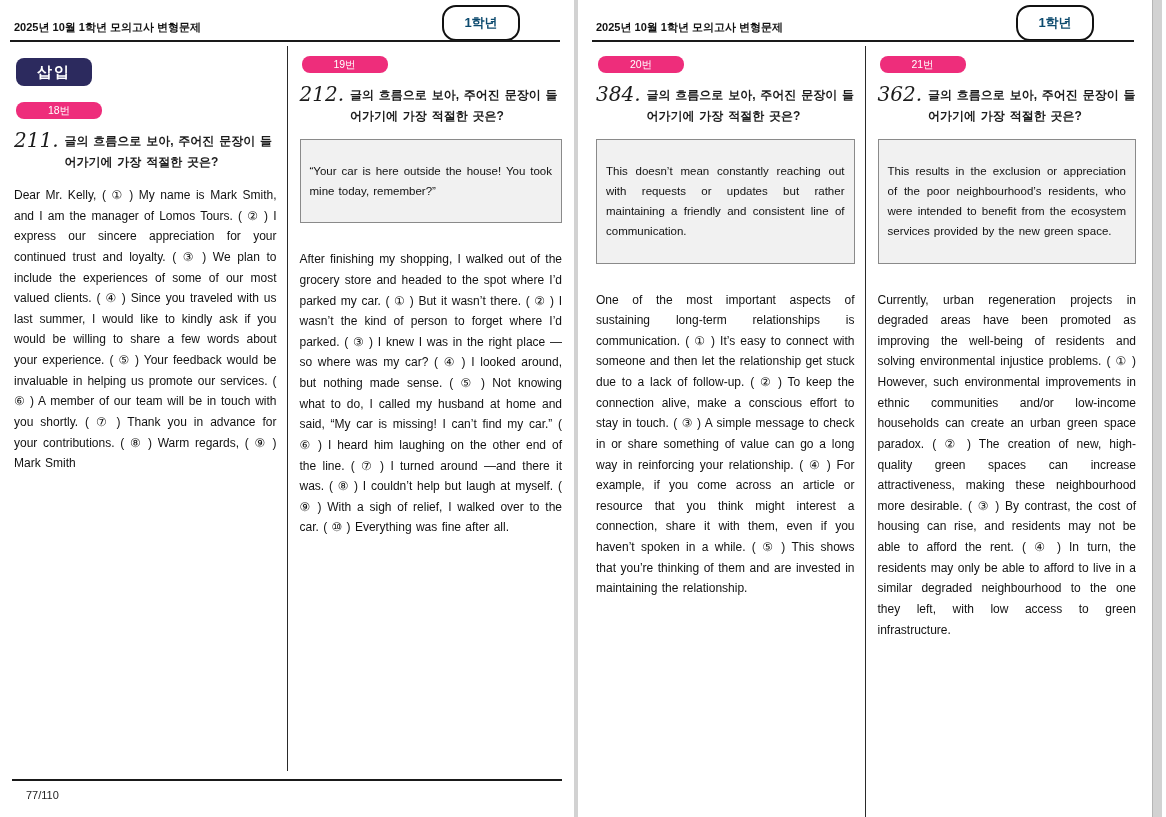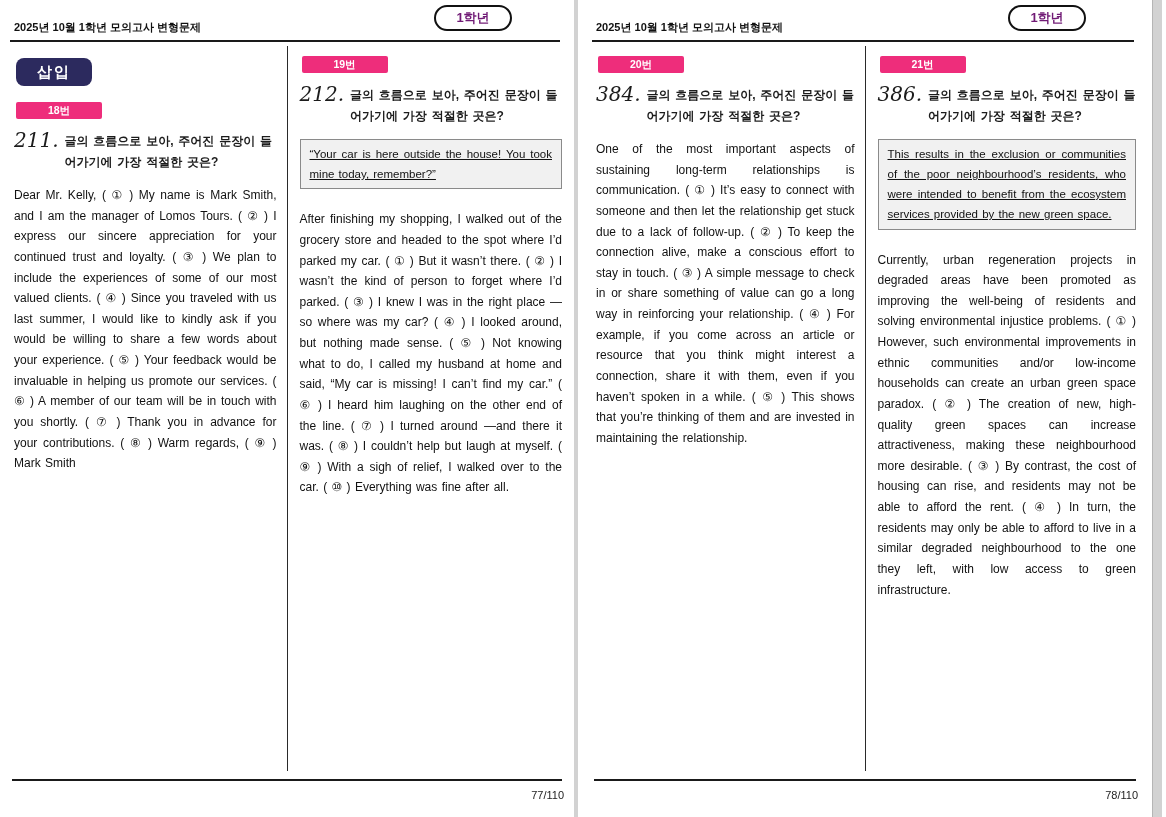--- a/index.html
+++ b/index.html
@@ -27,68 +27,68 @@
   .edge-strip{width:10px;height:817px;background:#d2d2d2;border-left:1px solid #b5b5b5;}
 
   
   .page-header{position:relative;height:42px;flex:0 0 auto;}
   .header-title{
     position:absolute;left:4px;bottom:7px;
     font-size:11px;font-weight:bold;letter-spacing:0px;color:#111;
   }
   .header-rule{position:absolute;left:0;right:4px;bottom:0;height:2px;background:var(--rule);}
   .grade-pill{
-    position:absolute;right:52px;top:5px;
-    width:78px;height:26px;border:2px solid #111;border-radius:14px;
+    position:absolute;right:44px;top:5px;
+    width:78px;height:36px;border:2px solid #111;border-radius:14px;
     background:#fff;display:flex;align-items:center;justify-content:center;
-    font-size:13px;font-weight:bold;color:#701a75;
+    font-size:13px;font-weight:bold;color:#0c4a6e;
   }
 
   
   .content{flex:1 1 auto;display:flex;min-height:0;}
   .col{width:50%;padding:14px 10px 0 4px;}
   .col.second{padding:14px 2px 0 12px;}
   .col-divider{width:1px;background:#2a2a2a;margin-top:4px;}
 
   .section-label{
     width:76px;height:28px;background:var(--navy);
     color:#fff;font-weight:bold;font-size:15px;
     display:flex;align-items:center;justify-content:center;
     border-radius:8px;margin:2px 0 16px 2px;letter-spacing:2px;
   }
   .q-badge{
     width:86px;height:17px;background:var(--accent-pink);
-    border-radius:2px;color:#fff;font-size:10.5px;font-weight:bold;
+    border-radius:8px;color:#fff;font-size:10.5px;font-weight:normal;
     display:flex;align-items:center;justify-content:center;
     margin:0 0 10px 2px;
   }
   .q-head{display:flex;align-items:flex-start;margin:0 0 12px 0;}
   .q-num{
     font-family:"DejaVu Serif", serif;font-style:italic;
     font-size:20px;line-height:1.1;margin-right:6px;white-space:nowrap;
   }
   .q-prompt{
     font-size:12px;font-weight:bold;line-height:1.75;
     word-spacing:1.5px;padding-top:2px;
   }
   .given-box{
     background:var(--box-bg);border:1px solid var(--box-border);
-    padding:4px 9px;font-size:11.5px;line-height:1.75;
-    text-align:justify;word-spacing:1px;margin-bottom:20px;color:#111;text-decoration:underline;
+    padding:21px 9px;font-size:11.5px;line-height:1.75;
+    text-align:justify;word-spacing:1px;margin-bottom:26px;color:#111;
   }
   .body-text{
     font-size:12px;line-height:1.72;text-align:justify;
     word-spacing:1px;color:#111;
   }
 
   
   .page-footer{flex:0 0 auto;height:46px;position:relative;}
   .footer-rule{position:absolute;left:2px;right:2px;top:8px;height:2px;background:var(--rule);}
   .page-num{
-    position:absolute;left:8px;right:0;top:18px;text-align:right;
+    position:absolute;left:16px;right:0;top:18px;text-align:left;
     font-size:11px;color:#222;
   }
 </style>
 </head>
 <body>
 
 <div class="viewport">
 
   <div class="page">
     <div class="page-header">
@@ -137,37 +137,34 @@
       <div class="header-rule"></div>
     </div>
 
     <div class="content">
       <div class="col">
         <div class="q-badge">20번</div>
         <div class="q-head">
           <span class="q-num">384.</span>
           <span class="q-prompt">글의 흐름으로 보아, 주어진 문장이 들어가기에 가장 적절한 곳은?</span>
         </div>
+        <div class="given-box">This doesn’t mean constantly reaching out with requests or updates but rather maintaining a friendly and consistent line of communication.</div>
         <div class="body-text">One of the most important aspects of sustaining long-term relationships is communication. ( ① ) It’s easy to connect with someone and then let the relationship get stuck due to a lack of follow-up. ( ② ) To keep the connection alive, make a conscious effort to stay in touch. ( ③ ) A simple message to check in or share something of value can go a long way in reinforcing your relationship. ( ④ ) For example, if you come across an article or resource that you think might interest a connection, share it with them, even if you haven’t spoken in a while. ( ⑤ ) This shows that you’re thinking of them and are invested in maintaining the relationship.</div>
       </div>
 
       <div class="col-divider"></div>
 
       <div class="col second">
         <div class="q-badge">21번</div>
         <div class="q-head">
-          <span class="q-num">386.</span>
+          <span class="q-num">362.</span>
           <span class="q-prompt">글의 흐름으로 보아, 주어진 문장이 들어가기에 가장 적절한 곳은?</span>
         </div>
-        <div class="given-box">This results in the exclusion or communities of the poor neighbourhood’s residents, who were intended to benefit from the ecosystem services provided by the new green space.</div>
+        <div class="given-box">This results in the exclusion or appreciation of the poor neighbourhood’s residents, who were intended to benefit from the ecosystem services provided by the new green space.</div>
         <div class="body-text">Currently, urban regeneration projects in degraded areas have been promoted as improving the well-being of residents and solving environmental injustice problems. ( ① ) However, such environmental improvements in ethnic communities and/or low-income households can create an urban green space paradox. ( ② ) The creation of new, high-quality green spaces can increase attractiveness, making these neighbourhood more desirable. ( ③ ) By contrast, the cost of housing can rise, and residents may not be able to afford the rent. ( ④ ) In turn, the residents may only be able to afford to live in a similar degraded neighbourhood to the one they left, with low access to green infrastructure.</div>
       </div>
     </div>
 
-    <div class="page-footer">
-      <div class="footer-rule"></div>
-      <div class="page-num">78/110</div>
-    </div>
   </div>
 
   <div class="edge-strip"></div>
 
 </div>
 
 </body></html>

